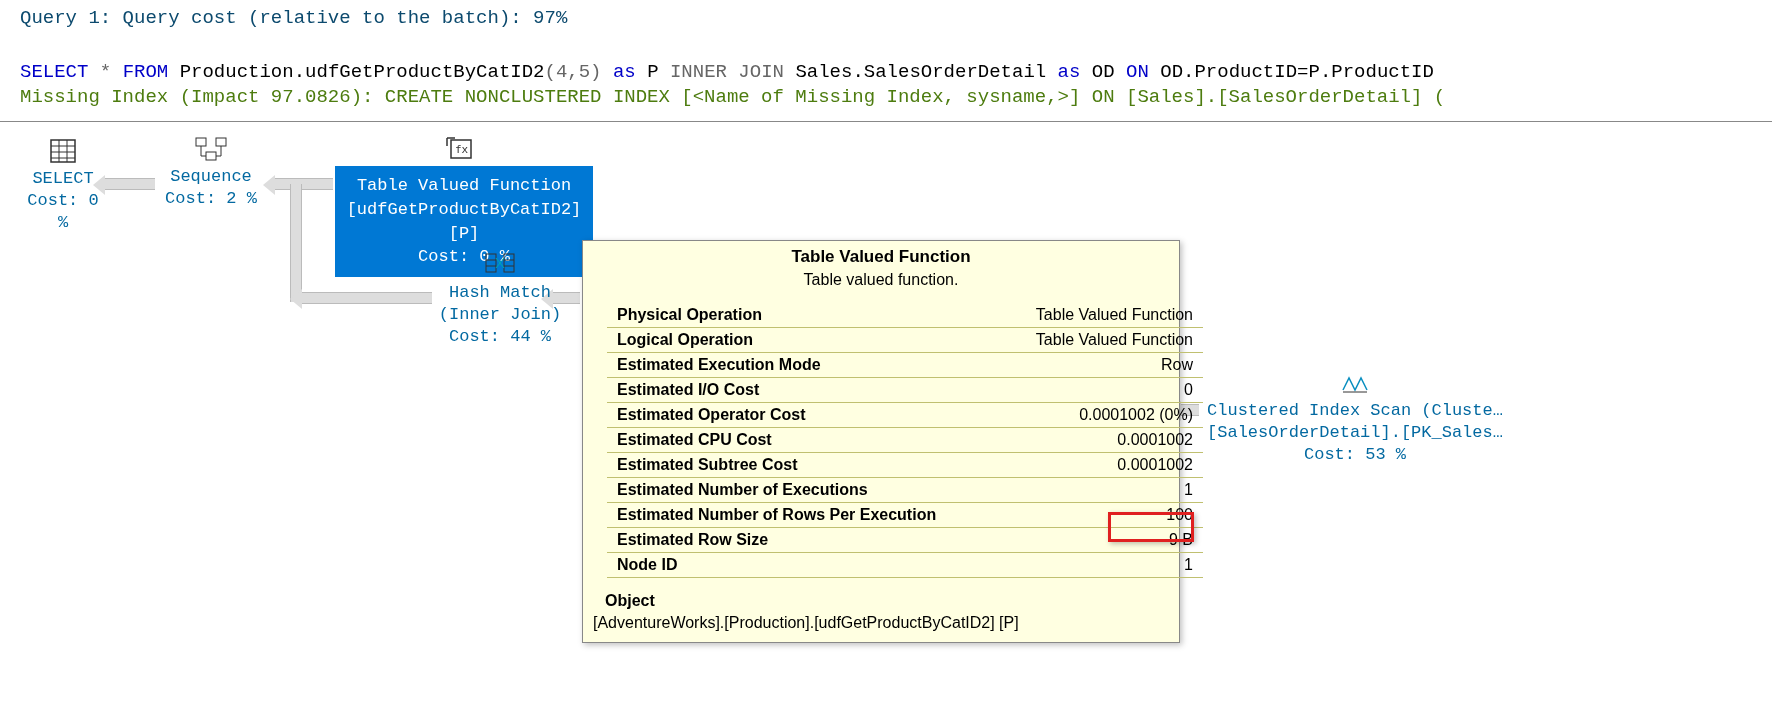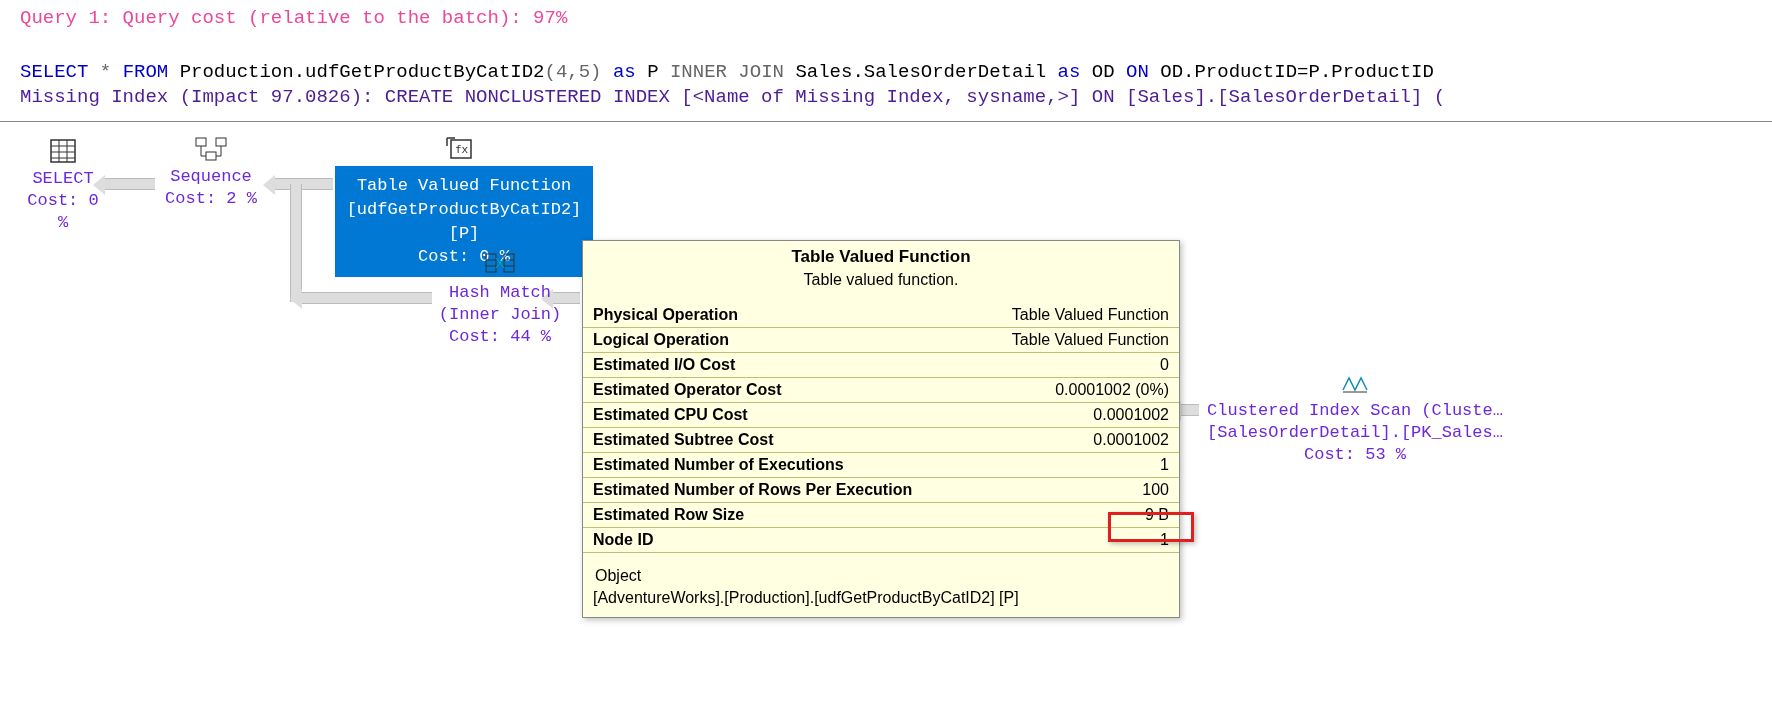--- a/index.html
+++ b/index.html
@@ -13,36 +13,36 @@
     overflow: hidden;
   }
   .header {
     padding: 6px 20px 10px 20px;
     font-family: "Courier New", monospace;
     font-size: 19px;
     line-height: 1.35;
     white-space: nowrap;
     border-bottom: 1px solid #888;
   }
-  .hdr-line1 { color: #ec4899; }
+  .hdr-line1 { color: #0c4a6e; }
   .hdr-line2 { color: #000; margin-top: 28px; }
   .hdr-blue { color: #0000c8; }
   .hdr-gray { color: #666; }
-  .hdr-line3 { color: #4c1d95; }
+  .hdr-line3 { color: #4d7c0f; }
   .plan-area {
     position: relative;
     height: 630px;
   }
   .node {
     position: absolute;
     text-align: center;
     font-family: "Courier New", monospace;
     font-size: 17px;
     line-height: 1.3;
-    color: #6d28d9;
+    color: #0369a1;
   }
   .node .icon-wrap {
     display: flex;
     justify-content: center;
     margin-bottom: 4px;
   }
   .selected-node {
     background: #0078d4;
     color: #fff;
     padding: 8px 10px;
@@ -92,31 +92,32 @@
     font-size: 17px;
     padding: 6px 0 2px 0;
   }
   .tooltip-desc {
     padding: 2px 10px 14px 10px;
     text-align: center;
   }
   .tooltip table {
     width: 100%;
     border-collapse: collapse;
+    margin-left: 24px;
   }
   .tooltip td {
     padding: 3px 10px;
     border-bottom: 1px solid #c0c070;
     vertical-align: middle;
   }
   .tooltip td.k { font-weight: bold; width: 62%; }
   .tooltip td.v { text-align: right; }
   .tooltip .obj-label {
-    font-weight: normal;
-    padding: 14px 10px 2px 12px;
+    font-weight: bold;
+    padding: 14px 10px 2px 22px;
   }
   .tooltip .obj-val {
     padding: 2px 15px 10px 10px;
   }
   .red-box {
     position:absolute;
     border: 3px solid #e02020;
     box-shadow: 2px 2px 5px rgba(0,0,0,0.25);
     pointer-events:none;
   }
@@ -228,20 +229,24 @@
       <tbody id="tooltip-rows">
           <tr>
             <td class="k">Physical Operation</td>
             <td class="v">Table Valued Function</td>
           </tr>
           <tr>
             <td class="k">Logical Operation</td>
             <td class="v">Table Valued Function</td>
           </tr>
           <tr>
+            <td class="k">Estimated Execution Mode</td>
+            <td class="v">Row</td>
+          </tr>
+          <tr>
             <td class="k">Estimated I/O Cost</td>
             <td class="v">0</td>
           </tr>
           <tr>
             <td class="k">Estimated Operator Cost</td>
             <td class="v">0.0001002 (0%)</td>
           </tr>
           <tr>
             <td class="k">Estimated CPU Cost</td>
             <td class="v">0.0001002</td>

